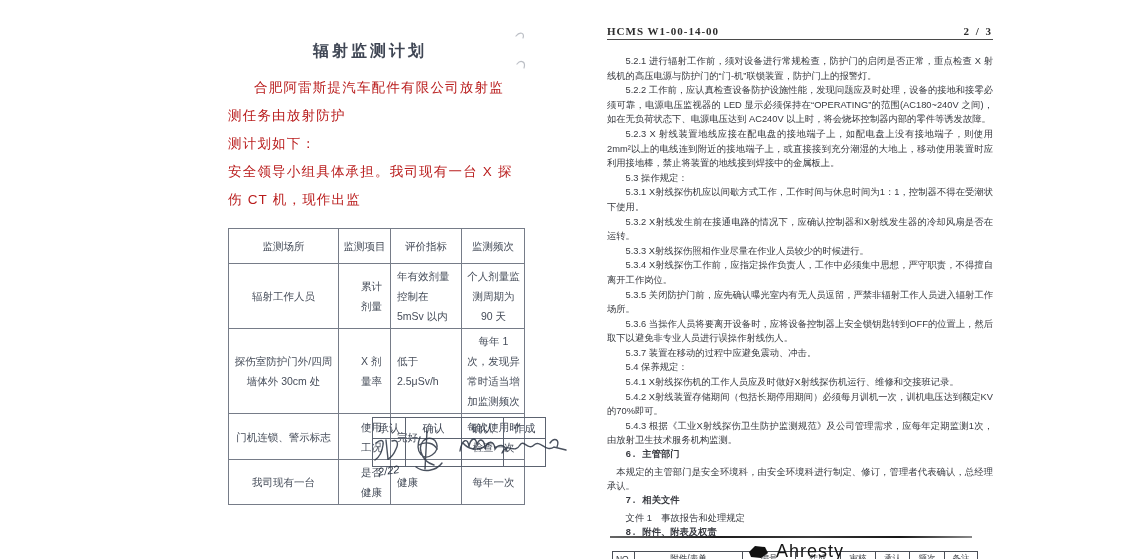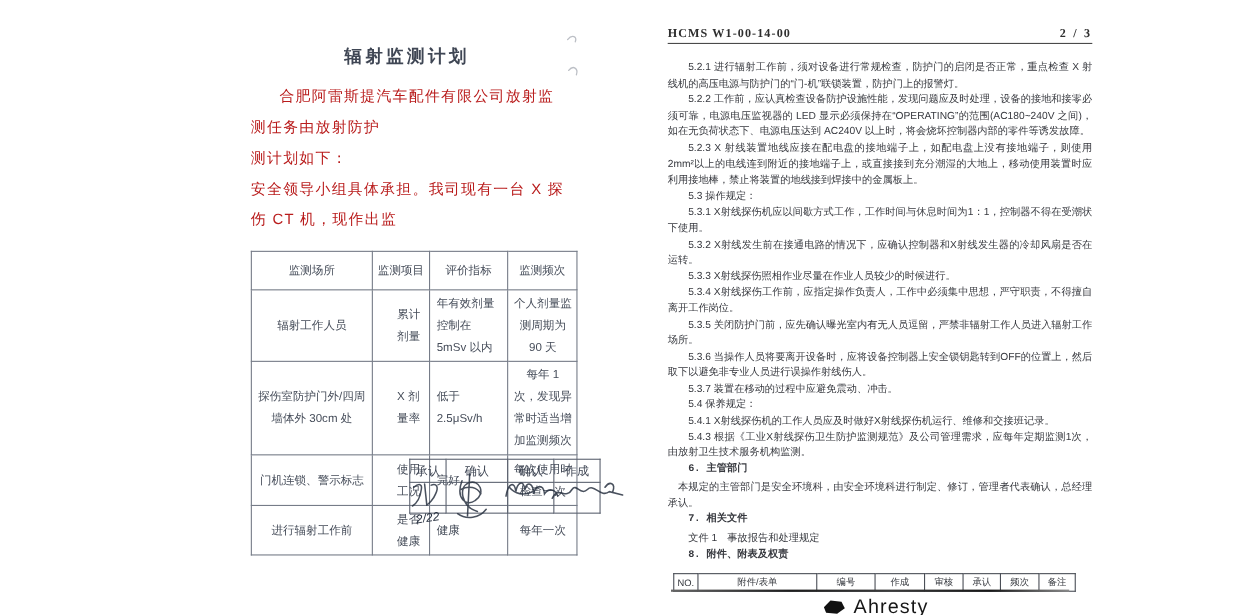--- a/index.html
+++ b/index.html
@@ -95,21 +95,21 @@
         <td class="c3">低于 2.5μSv/h</td>
         <td class="c4">每年 1 次，发现异常时适当增加监测频次</td>
       </tr>
       <tr style="height:46px">
         <td class="c1">门机连锁、警示标志</td>
         <td class="c2">使用工况</td>
         <td class="c3">完好</td>
         <td class="c4">每次使用时检查一次</td>
       </tr>
       <tr style="height:24px">
-        <td class="c1">进行辐射工作前</td>
+        <td class="c1">我司现有一台</td>
         <td class="c2">是否健康</td>
         <td class="c3">健康</td>
         <td class="c4">每年一次</td>
       </tr>
     </tbody>
       </table>
 
     <div class="approval-wrap">
       <table class="approval-table">
         <tbody>
@@ -170,20 +170,21 @@
       <p>5.3 操作规定：</p>
       <p>5.3.1 X射线探伤机应以间歇方式工作，工作时间与休息时间为1：1，控制器不得在受潮状下使用。</p>
       <p>5.3.2 X射线发生前在接通电路的情况下，应确认控制器和X射线发生器的冷却风扇是否在运转。</p>
       <p>5.3.3 X射线探伤照相作业尽量在作业人员较少的时候进行。</p>
       <p>5.3.4 X射线探伤工作前，应指定操作负责人，工作中必须集中思想，严守职责，不得擅自离开工作岗位。</p>
       <p>5.3.5 关闭防护门前，应先确认曝光室内有无人员逗留，严禁非辐射工作人员进入辐射工作场所。</p>
       <p>5.3.6 当操作人员将要离开设备时，应将设备控制器上安全锁钥匙转到OFF的位置上，然后取下以避免非专业人员进行误操作射线伤人。</p>
       <p>5.3.7 装置在移动的过程中应避免震动、冲击。</p>
       <p>5.4 保养规定：</p>
       <p>5.4.1 X射线探伤机的工作人员应及时做好X射线探伤机运行、维修和交接班记录。</p>
+      <p>5.4.2 X射线装置存储期间（包括长期停用期间）必须每月训机一次，训机电压达到额定KV的70%即可。</p>
       <p>5.4.3 根据《工业X射线探伤卫生防护监测规范》及公司管理需求，应每年定期监测1次，由放射卫生技术服务机构监测。</p>
 
       <p class="rp-sec-heading sec6">6. 主管部门</p>
       <p class="sec-body-1">本规定的主管部门是安全环境科，由安全环境科进行制定、修订，管理者代表确认，总经理承认。</p>
 
       <p class="rp-sec-heading sec7">7. 相关文件</p>
       <p class="sec-body-2">文件 1　事故报告和处理规定</p>
 
       <p class="rp-sec-heading sec8">8. 附件、附表及权责</p>
 

